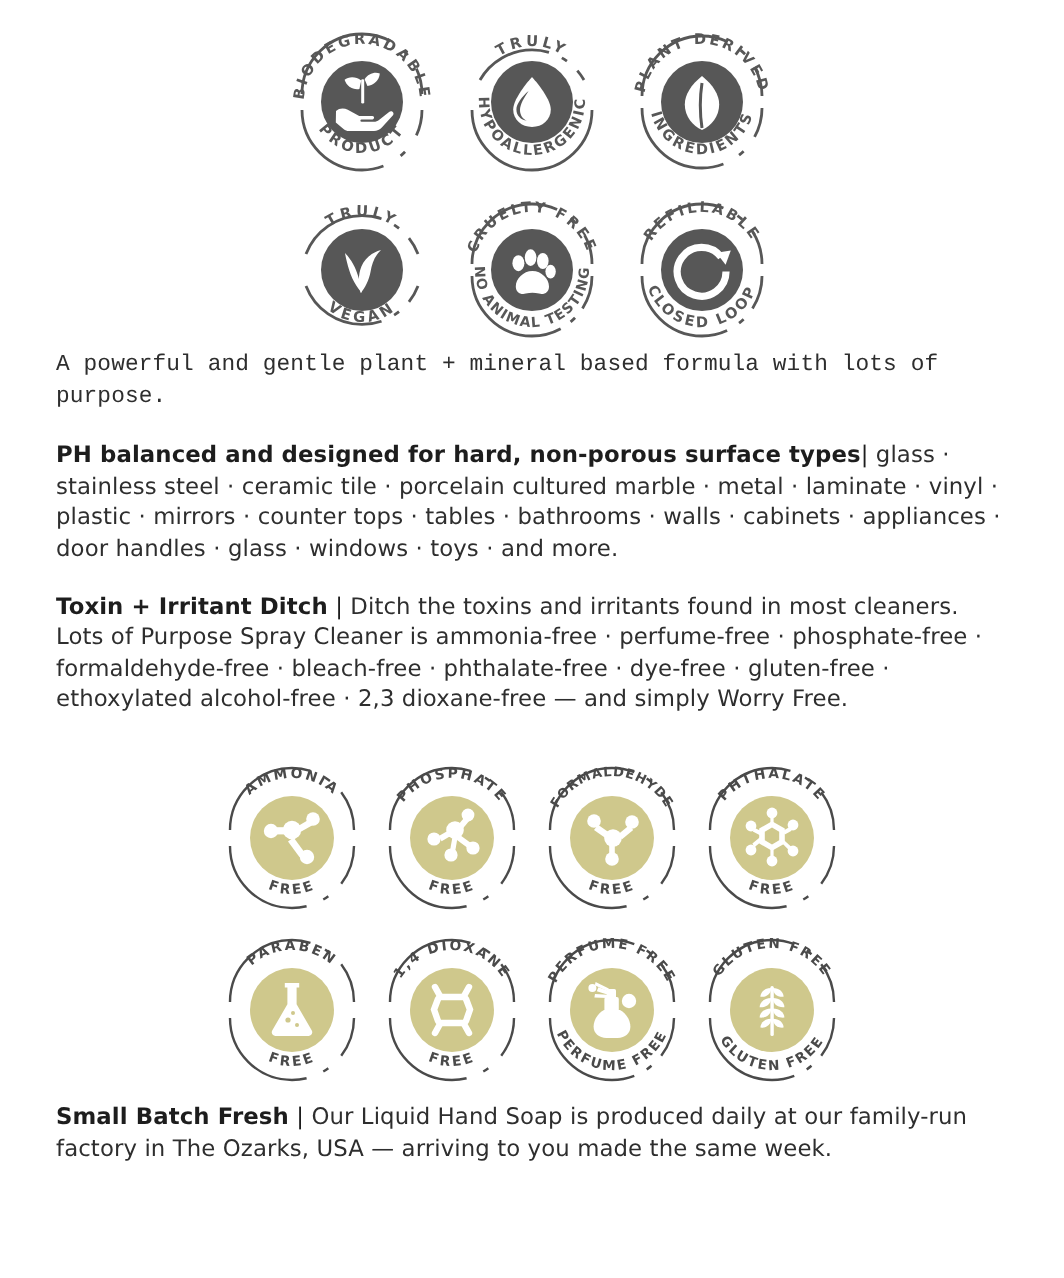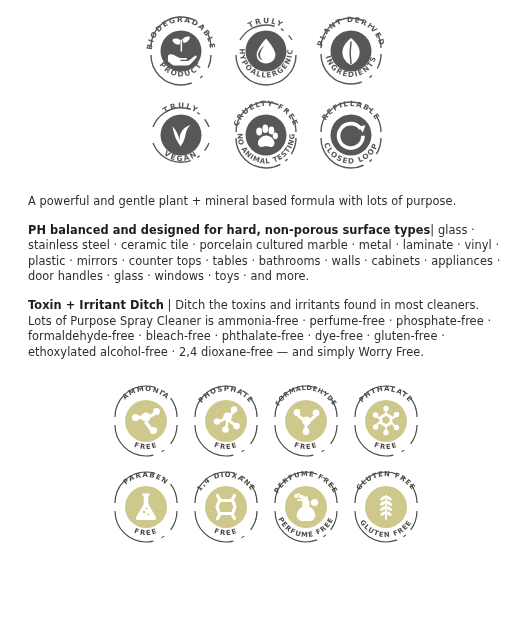--- a/index.html
+++ b/index.html
@@ -28,21 +28,21 @@
 
   
   .text-area{padding:0 26px 0 28px;}
   p.body{
     margin:0 0 13px 0;
     font-size:11.4px;
     line-height:15.6px;
     color:#2e2e2e;
     letter-spacing:.005em;
   }
-  p.body.first{margin-top:18px;}
+  p.body.first{margin-top:0;font-family:Liberation Mono, monospace;}
   p.italic{font-style:italic;color:#3a3a3a;}
   .lead{font-weight:bold;color:#1d1d1d;margin-top:43px;}
   .sep{color:#1d1d1d;}
   .small-batch{margin-bottom:0;}
   .spacer-top{height:4px;}
 </style>
 </head>
 <body>
 
 <div class="page">
@@ -189,21 +189,21 @@
       </svg>
     </div>
   </div>
 
   <div class="text-area">
     <p class="body first">A powerful and gentle plant + mineral based formula with lots of purpose.</p>
 
     <p class="body"><span class="lead">PH balanced and designed for hard, non-porous surface types</span><span class="sep">|</span><span> glass · stainless steel · ceramic tile · porcelain cultured marble · metal · laminate · vinyl · plastic · mirrors · counter tops · tables · bathrooms · walls · cabinets · appliances · door handles · glass · windows · toys · and more.</span></p>
 
 
-    <p class="body"><span class="lead">Toxin + Irritant Ditch</span> <span class="sep">|</span><span> Ditch the toxins and irritants found in most cleaners. Lots of Purpose Spray Cleaner is ammonia-free · perfume-free · phosphate-free · formaldehyde-free · bleach-free · phthalate-free · dye-free · gluten-free · ethoxylated alcohol-free · 2,4 dioxane-free — and simply Worry Free.</span></p>
+    <p class="body"><span class="lead">Toxin + Irritant Ditch</span> <span class="sep">|</span><span> Ditch the toxins and irritants found in most cleaners. Lots of Purpose Spray Cleaner is ammonia-free · perfume-free · phosphate-free · formaldehyde-free · bleach-free · phthalate-free · dye-free · gluten-free · ethoxylated alcohol-free · 2,3 dioxane-free — and simply Worry Free.</span></p>
   </div>
 
   <div class="gold-row" id="gold-row-1">
 
     <div class="gold-badge">
       <svg viewBox="0 0 80 84" xmlns="http://www.w3.org/2000/svg">
         <defs>
           <path id="y1t" d="M10,42 A30,30 0 0,1 70,42"></path>
           <path id="y1b" d="M12,42 A28,28 0 0,0 68,42"></path>
         </defs>
@@ -428,15 +428,16 @@
         </text>
         <text font-family="DejaVu Sans, sans-serif" font-size="6.8" font-weight="bold" fill="#4a4a4a" letter-spacing="1">
           <textPath href="#y8b" startOffset="50%" text-anchor="middle">GLUTEN FREE</textPath>
         </text>
       </svg>
     </div>
   </div>
 
   <div class="text-area">
     <div class="spacer-top"></div>
+    <p class="body small-batch"><span class="lead">Small Batch Fresh</span> <span class="sep">|</span><span> Our Liquid Hand Soap is produced daily at our family-run factory in The Ozarks, USA — arriving to you made the same week.</span></p>
   </div>
 
 </div>
 
 </body></html>

